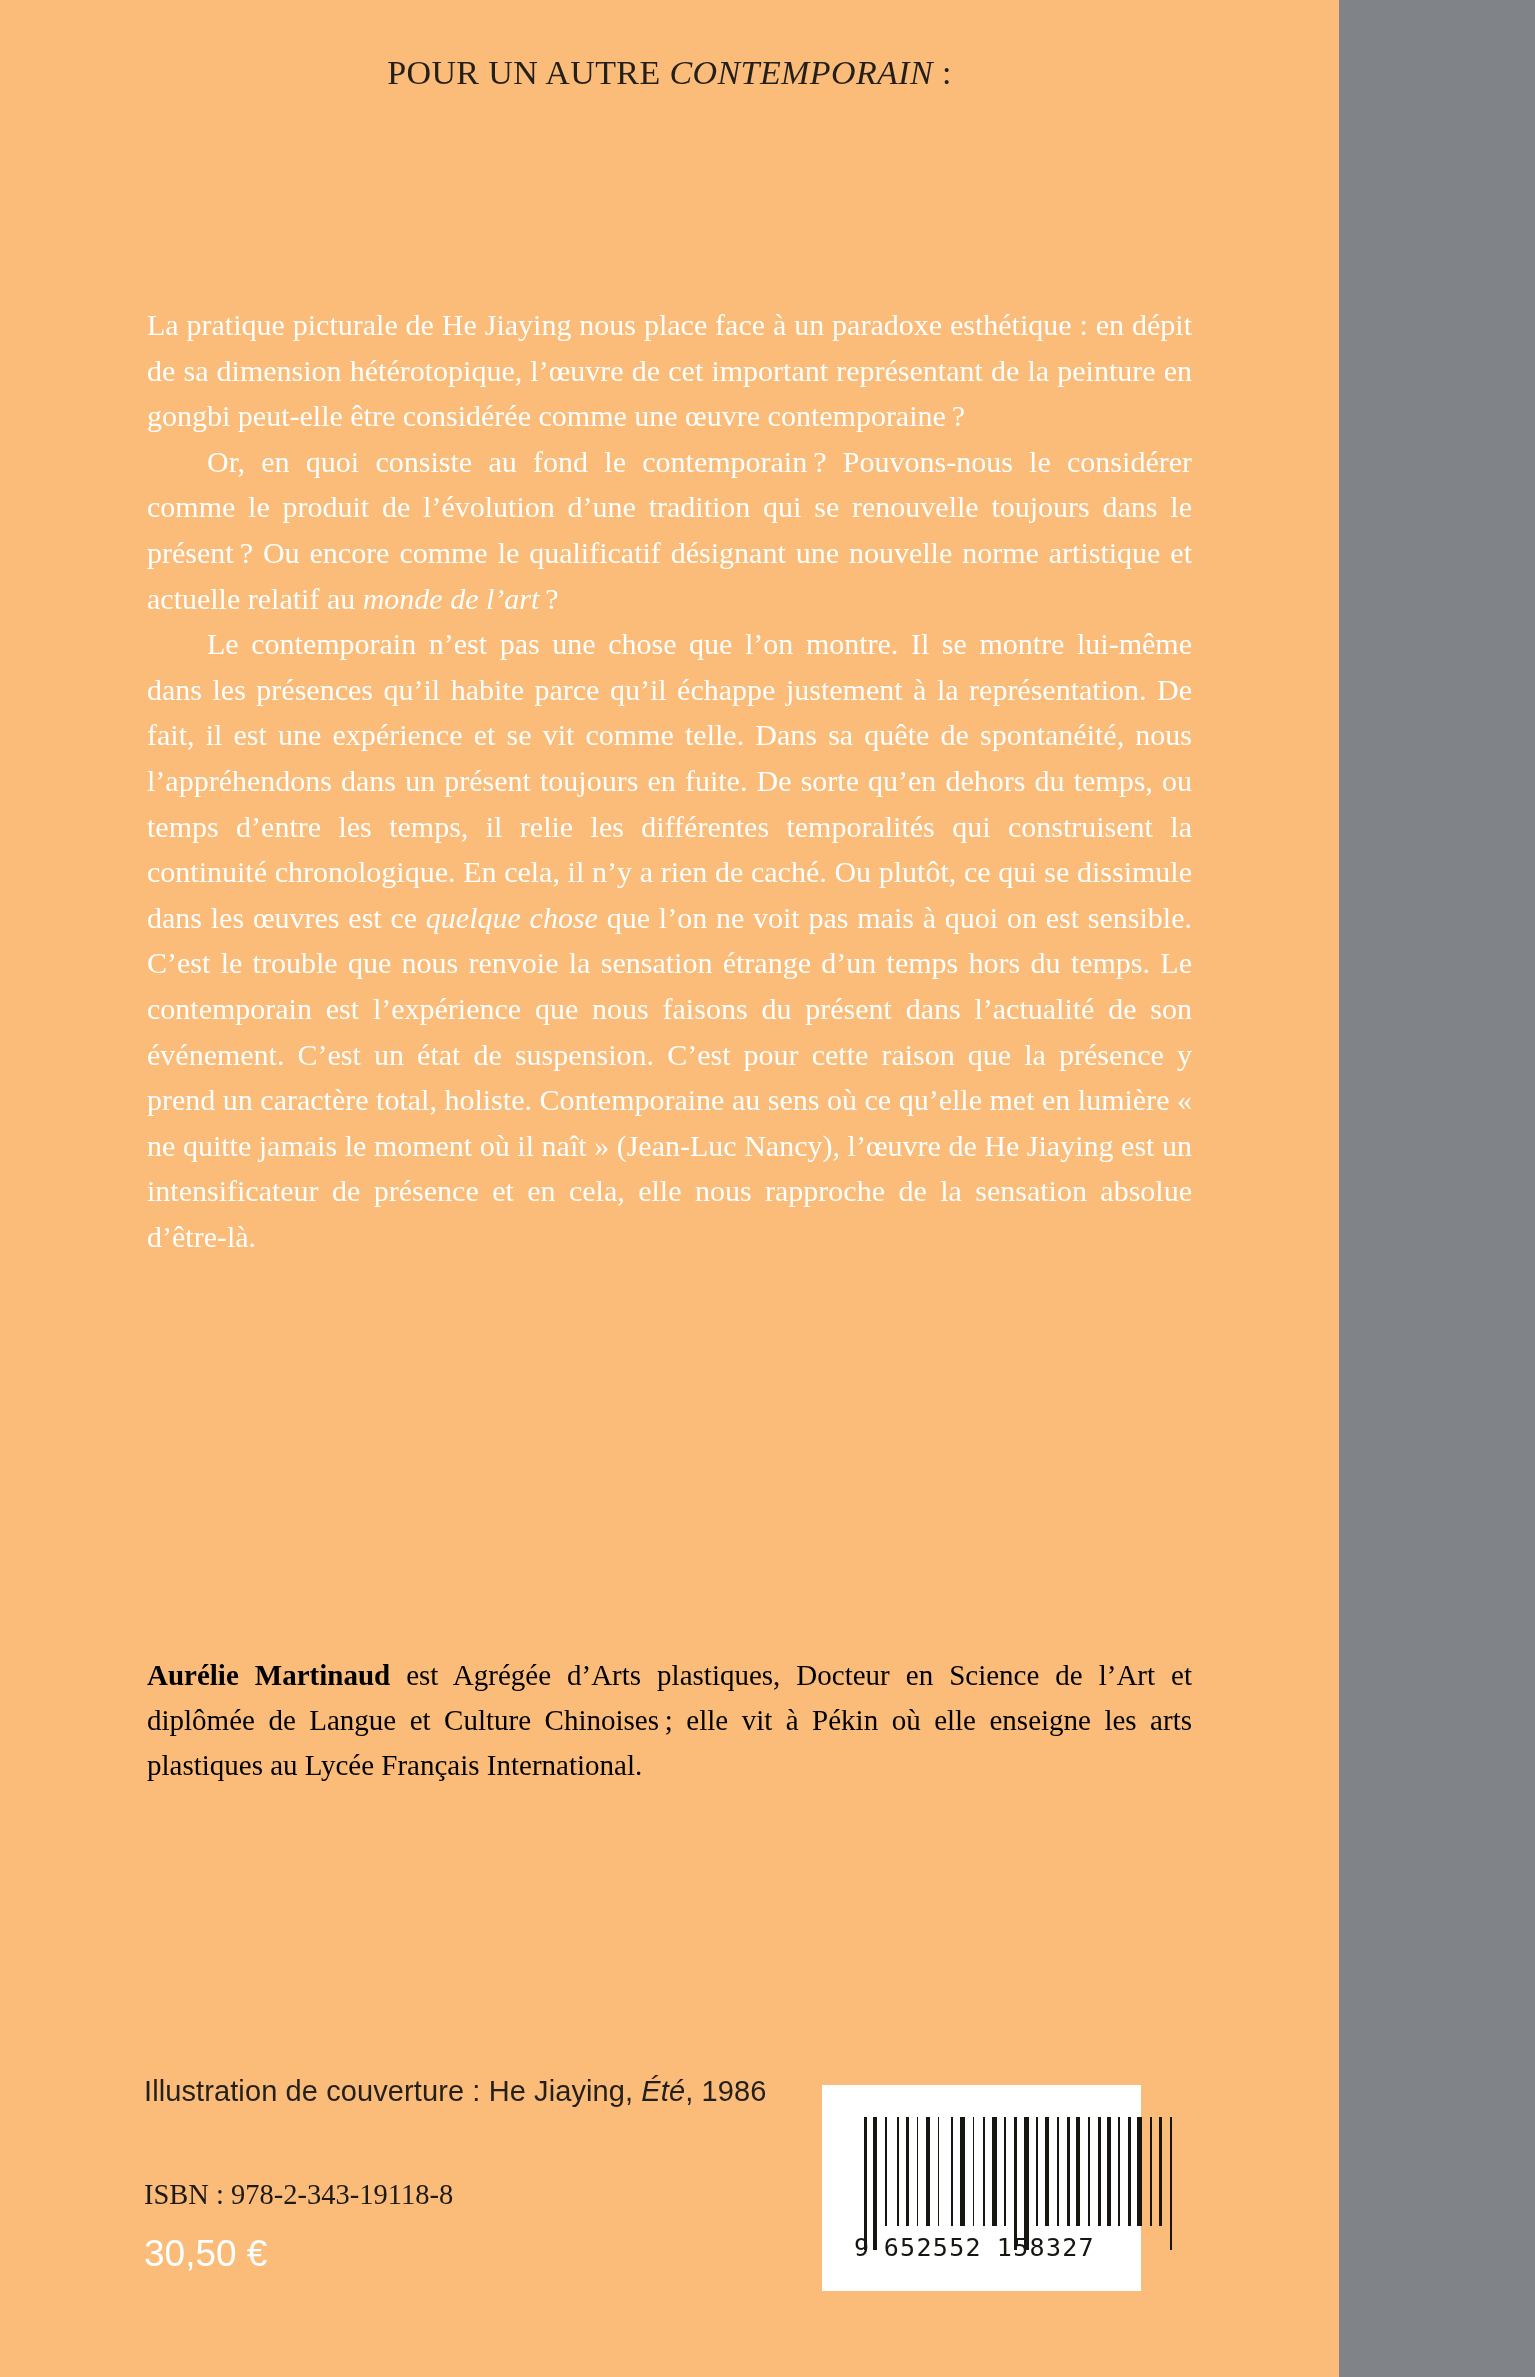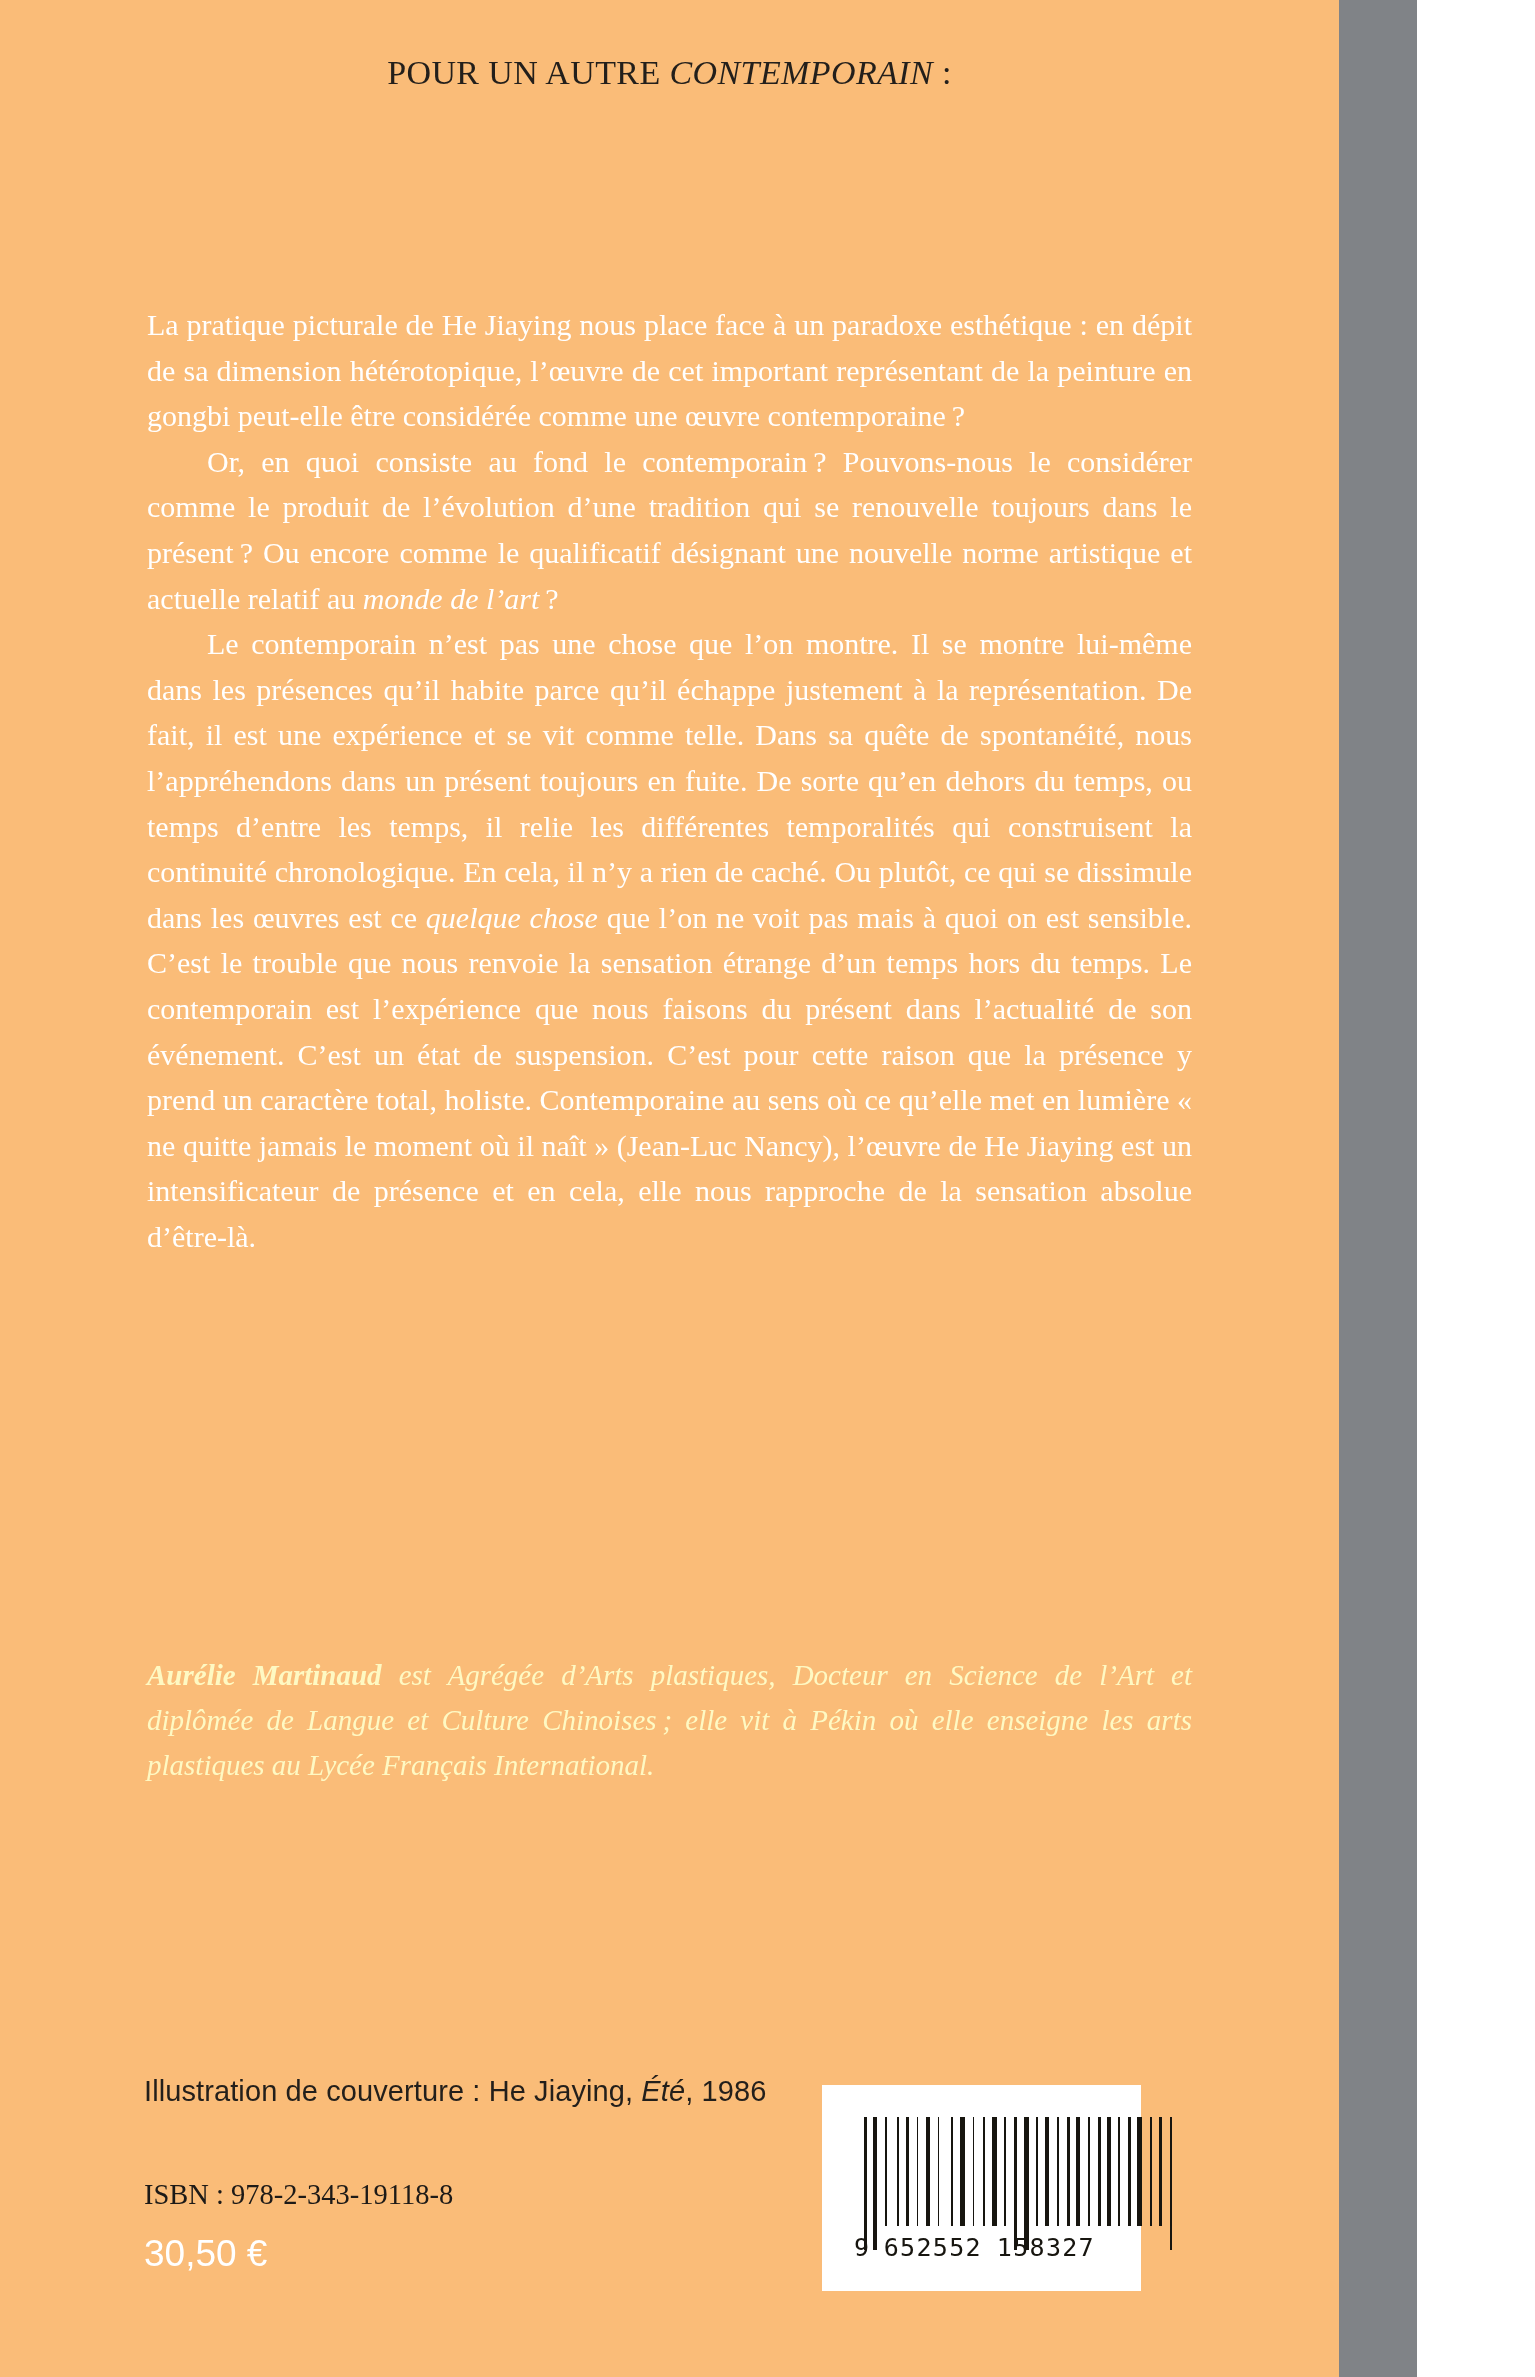--- a/index.html
+++ b/index.html
@@ -9,21 +9,21 @@
   }
   body {
     width: 1535px;
     height: 2377px;
     overflow: hidden;
     font-family: "Liberation Serif", serif;
   }
 
   #cover {
     position: relative;
-    width: 1417px;
+    width: 1535px;
     height: 2377px;
     background: #808387;           
   }
 
   
   #panel {
     position: absolute;
     left: 0;
     top: 0;
     width: 1339px;
@@ -64,24 +64,23 @@
   #body-copy p + p { text-indent: 2.0em; }
   #body-copy p:last-child { text-align: justify; }
   .no-just { text-align-last: left; }
 
   
   #author-bio {
     position: absolute;
     left: 147px;
     top: 1653px;
     width: 1045px;
-    color: #fef9c3;
+    color: #000000;
     font-size: 29px;
     line-height: 1.56;
-    font-style: italic;
     text-align: justify;
     text-align-last: left;
   }
   #author-bio .name { font-weight: bold; }
 
   
   #illustration-credit {
     position: absolute;
     left: 144px;
     top: 2075px;

